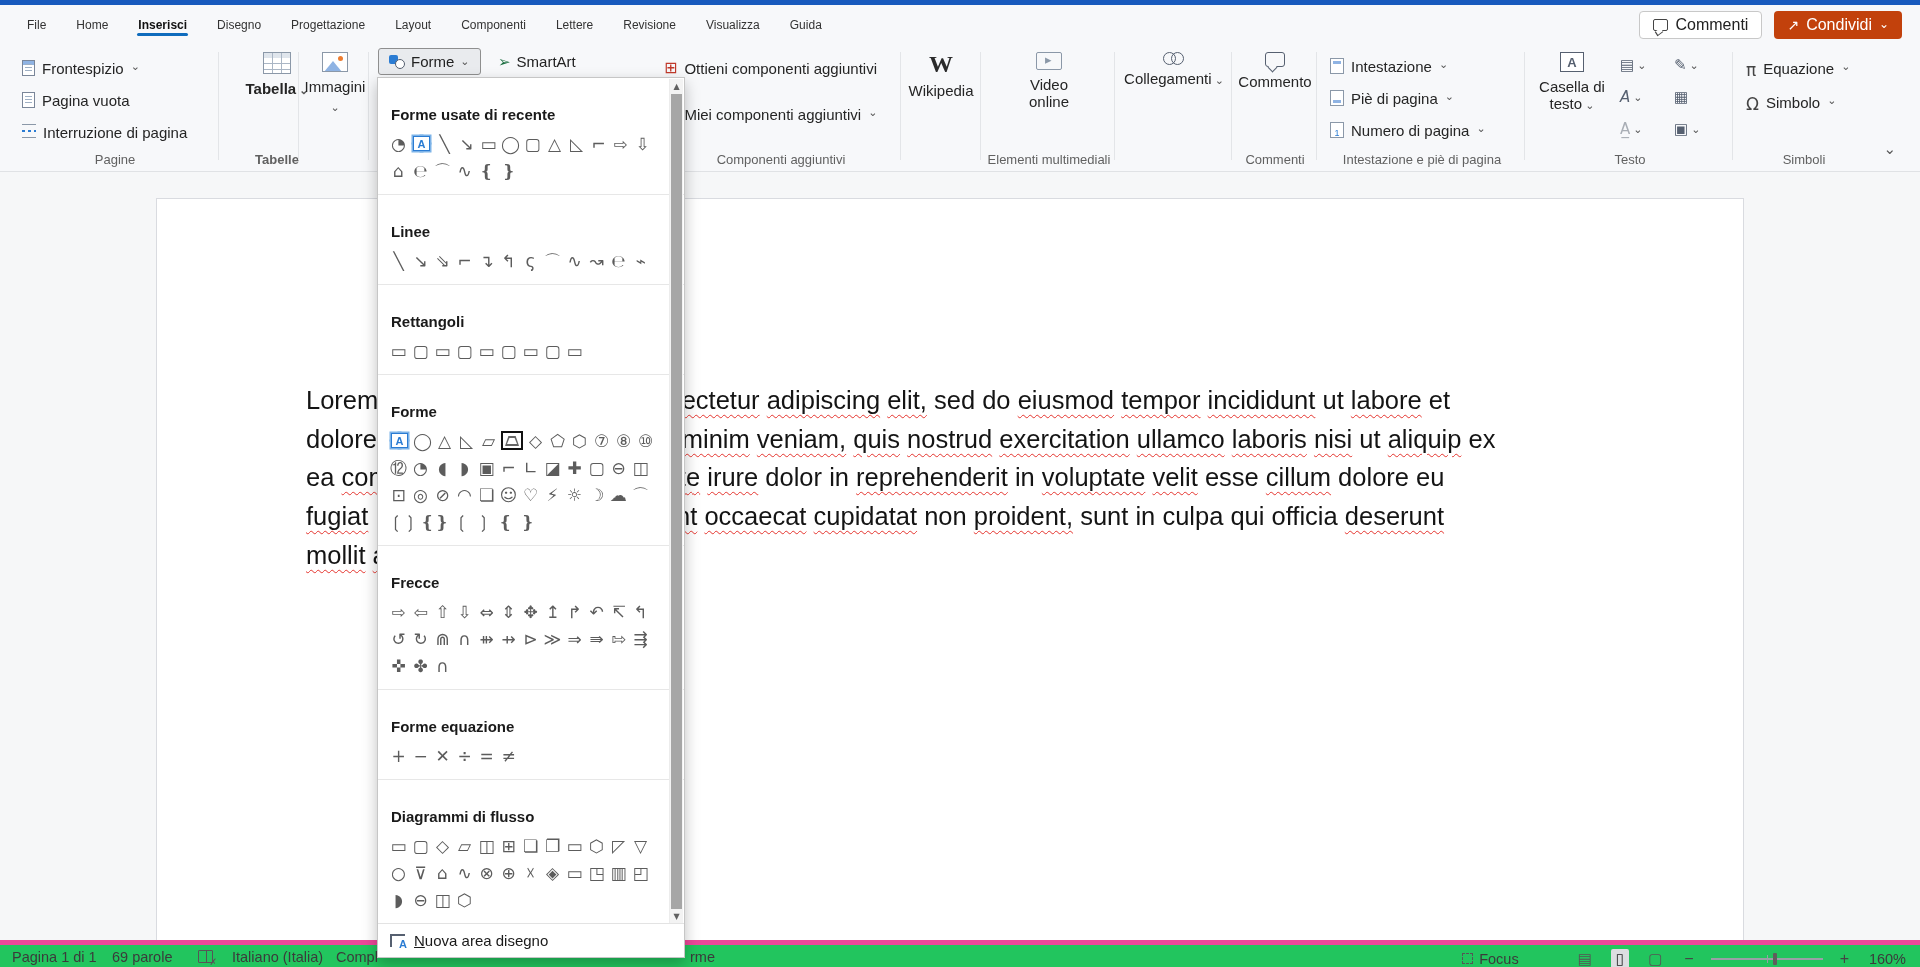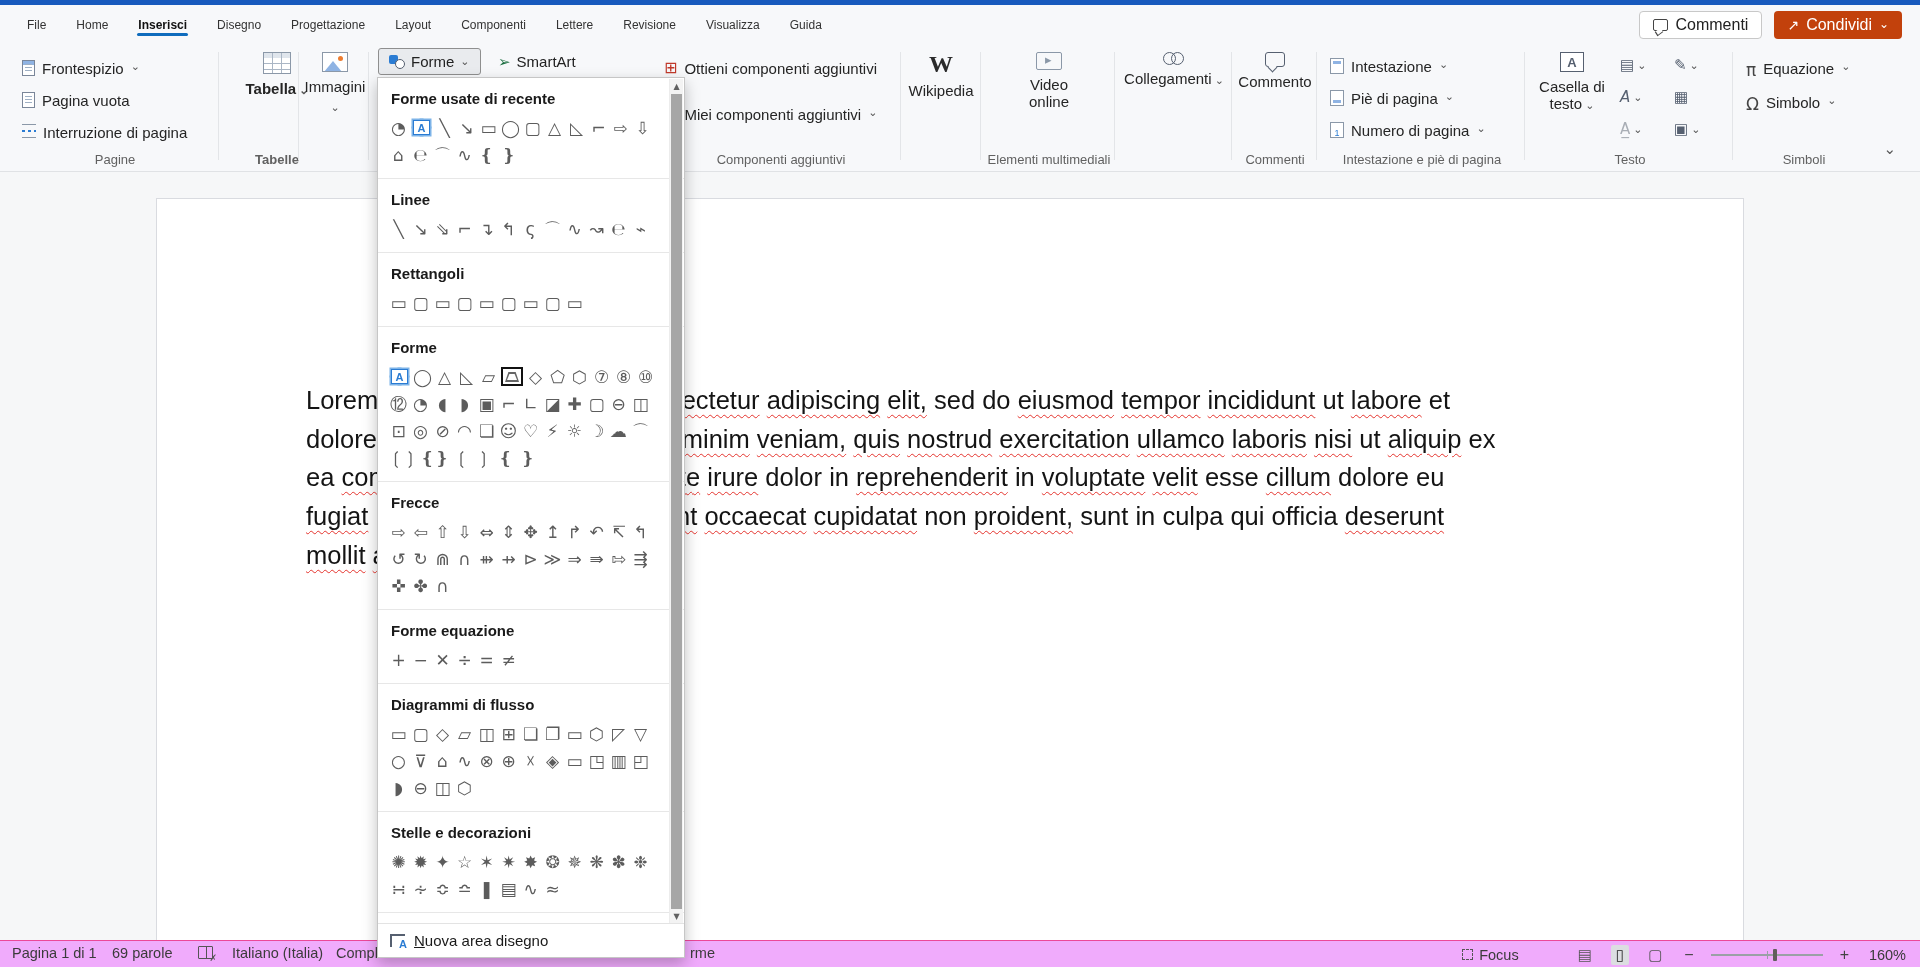--- a/index.html
+++ b/index.html
@@ -92,42 +92,42 @@
   
   .workspace { position:absolute; left:0; top:172px; width:100%; height:768px; background:#f6f7f8; }
   .page { position:absolute; left:156px; top:26px; width:1588px; height:742px; background:#fff;
           border:1px solid #d9dbe0; border-bottom:none; }
   #doc-text { position:absolute; left:306px; top:214px; }
   .dline { height:38.7px; white-space:nowrap; font-size:25.5px; color:#141414; }
   .mis { text-decoration-line:underline; text-decoration-style:wavy; text-decoration-color:#e5342e;
          text-decoration-thickness:1.3px; text-underline-offset:5px; }
 
   
-  .statusbar { position:absolute; left:0; top:940px; width:100%; height:27px; background:#f0abfc;
-               border-top:1px solid #ec4899; font-size:14.5px; color:#3b3b3b; }
+  .statusbar { position:absolute; left:0; top:940px; width:100%; height:27px; background:#22c55e;
+               border-top:5px solid #ec4899; font-size:14.5px; color:#3b3b3b; }
   .stitem { position:absolute; top:4px; white-space:nowrap; }
   .ic-proof { width:15px; height:13px; border:1.3px solid #555; border-radius:1px; position:relative; display:inline-block; top:2px; }
   .ic-proof::before { content:""; position:absolute; left:50%; top:0; bottom:0; width:1px; background:#555; }
   .ic-proof::after { content:"✗"; position:absolute; right:-5px; bottom:-5px; font-size:9px; color:#555;
                      font-family:"DejaVu Sans",sans-serif; }
   .st-right { position:absolute; right:14px; top:0; height:27px; display:flex; align-items:center; gap:14px; }
   .ic-focus { width:11px; height:11px; border:1.2px dashed #555; display:inline-block; }
   .viewic { font-family:"DejaVu Sans",sans-serif; font-size:15px; color:#555; padding:1px 5px; }
   .viewic.sel { background:#dcdee1; border-radius:2px; color:#222; }
   .zbtn { font-size:16px; color:#444; padding:0 3px; }
   .ztrack { width:112px; height:2px; background:#9aa0a6; position:relative; }
   .ztick { position:absolute; left:50%; top:-3px; width:1px; height:8px; background:#9aa0a6; }
   .zthumb { position:absolute; left:62px; top:-5px; width:4px; height:12px; background:#605e5c; border-radius:1px; }
   .zoomval { font-size:14.5px; color:#3b3b3b; min-width:40px; text-align:right; }
 
   
   .shapes-menu { position:absolute; left:377px; top:77px; width:308px; height:881px; background:#fff;
        border:1px solid #c6c6c6; box-shadow:0 6px 14px rgba(0,0,0,.25); z-index:50; }
   #menu-scroll { position:absolute; left:0; top:0; right:0; height:847px; overflow:hidden; }
-  .msec { padding:8px 0 10px; }
+  .msec { padding:24px 0 10px; }
   .msec.msep { border-top:1px solid #e7e7e7; }
   .mhdr { height:26px; line-height:26px; padding:0 13px; font-size:15px; font-weight:bold; color:#1a1a1a; margin-bottom:2px; }
   .mrow { height:27px; display:flex; align-items:center; gap:3px; padding:0 11px; }
   .mg { min-width:19px; text-align:center; font-family:"DejaVu Sans",sans-serif; font-size:17px;
         color:#5c5c5c; line-height:22px; cursor:default; }
   .tbx { width:17px; height:15px; border:1.6px solid #2b7cd3; color:#2b7cd3; display:flex; align-items:center;
         justify-content:center; font-size:11px; font-weight:bold; background:#fff; margin:0 2px;
         box-shadow:-4px -4px 0 -2.5px #7db3e8, 4px -4px 0 -2.5px #7db3e8, -4px 4px 0 -2.5px #7db3e8, 4px 4px 0 -2.5px #7db3e8; }
   .trapf { width:22px; height:19px; border:2px solid #111; display:flex; align-items:flex-end;
         justify-content:center; padding:2px 1px; }

